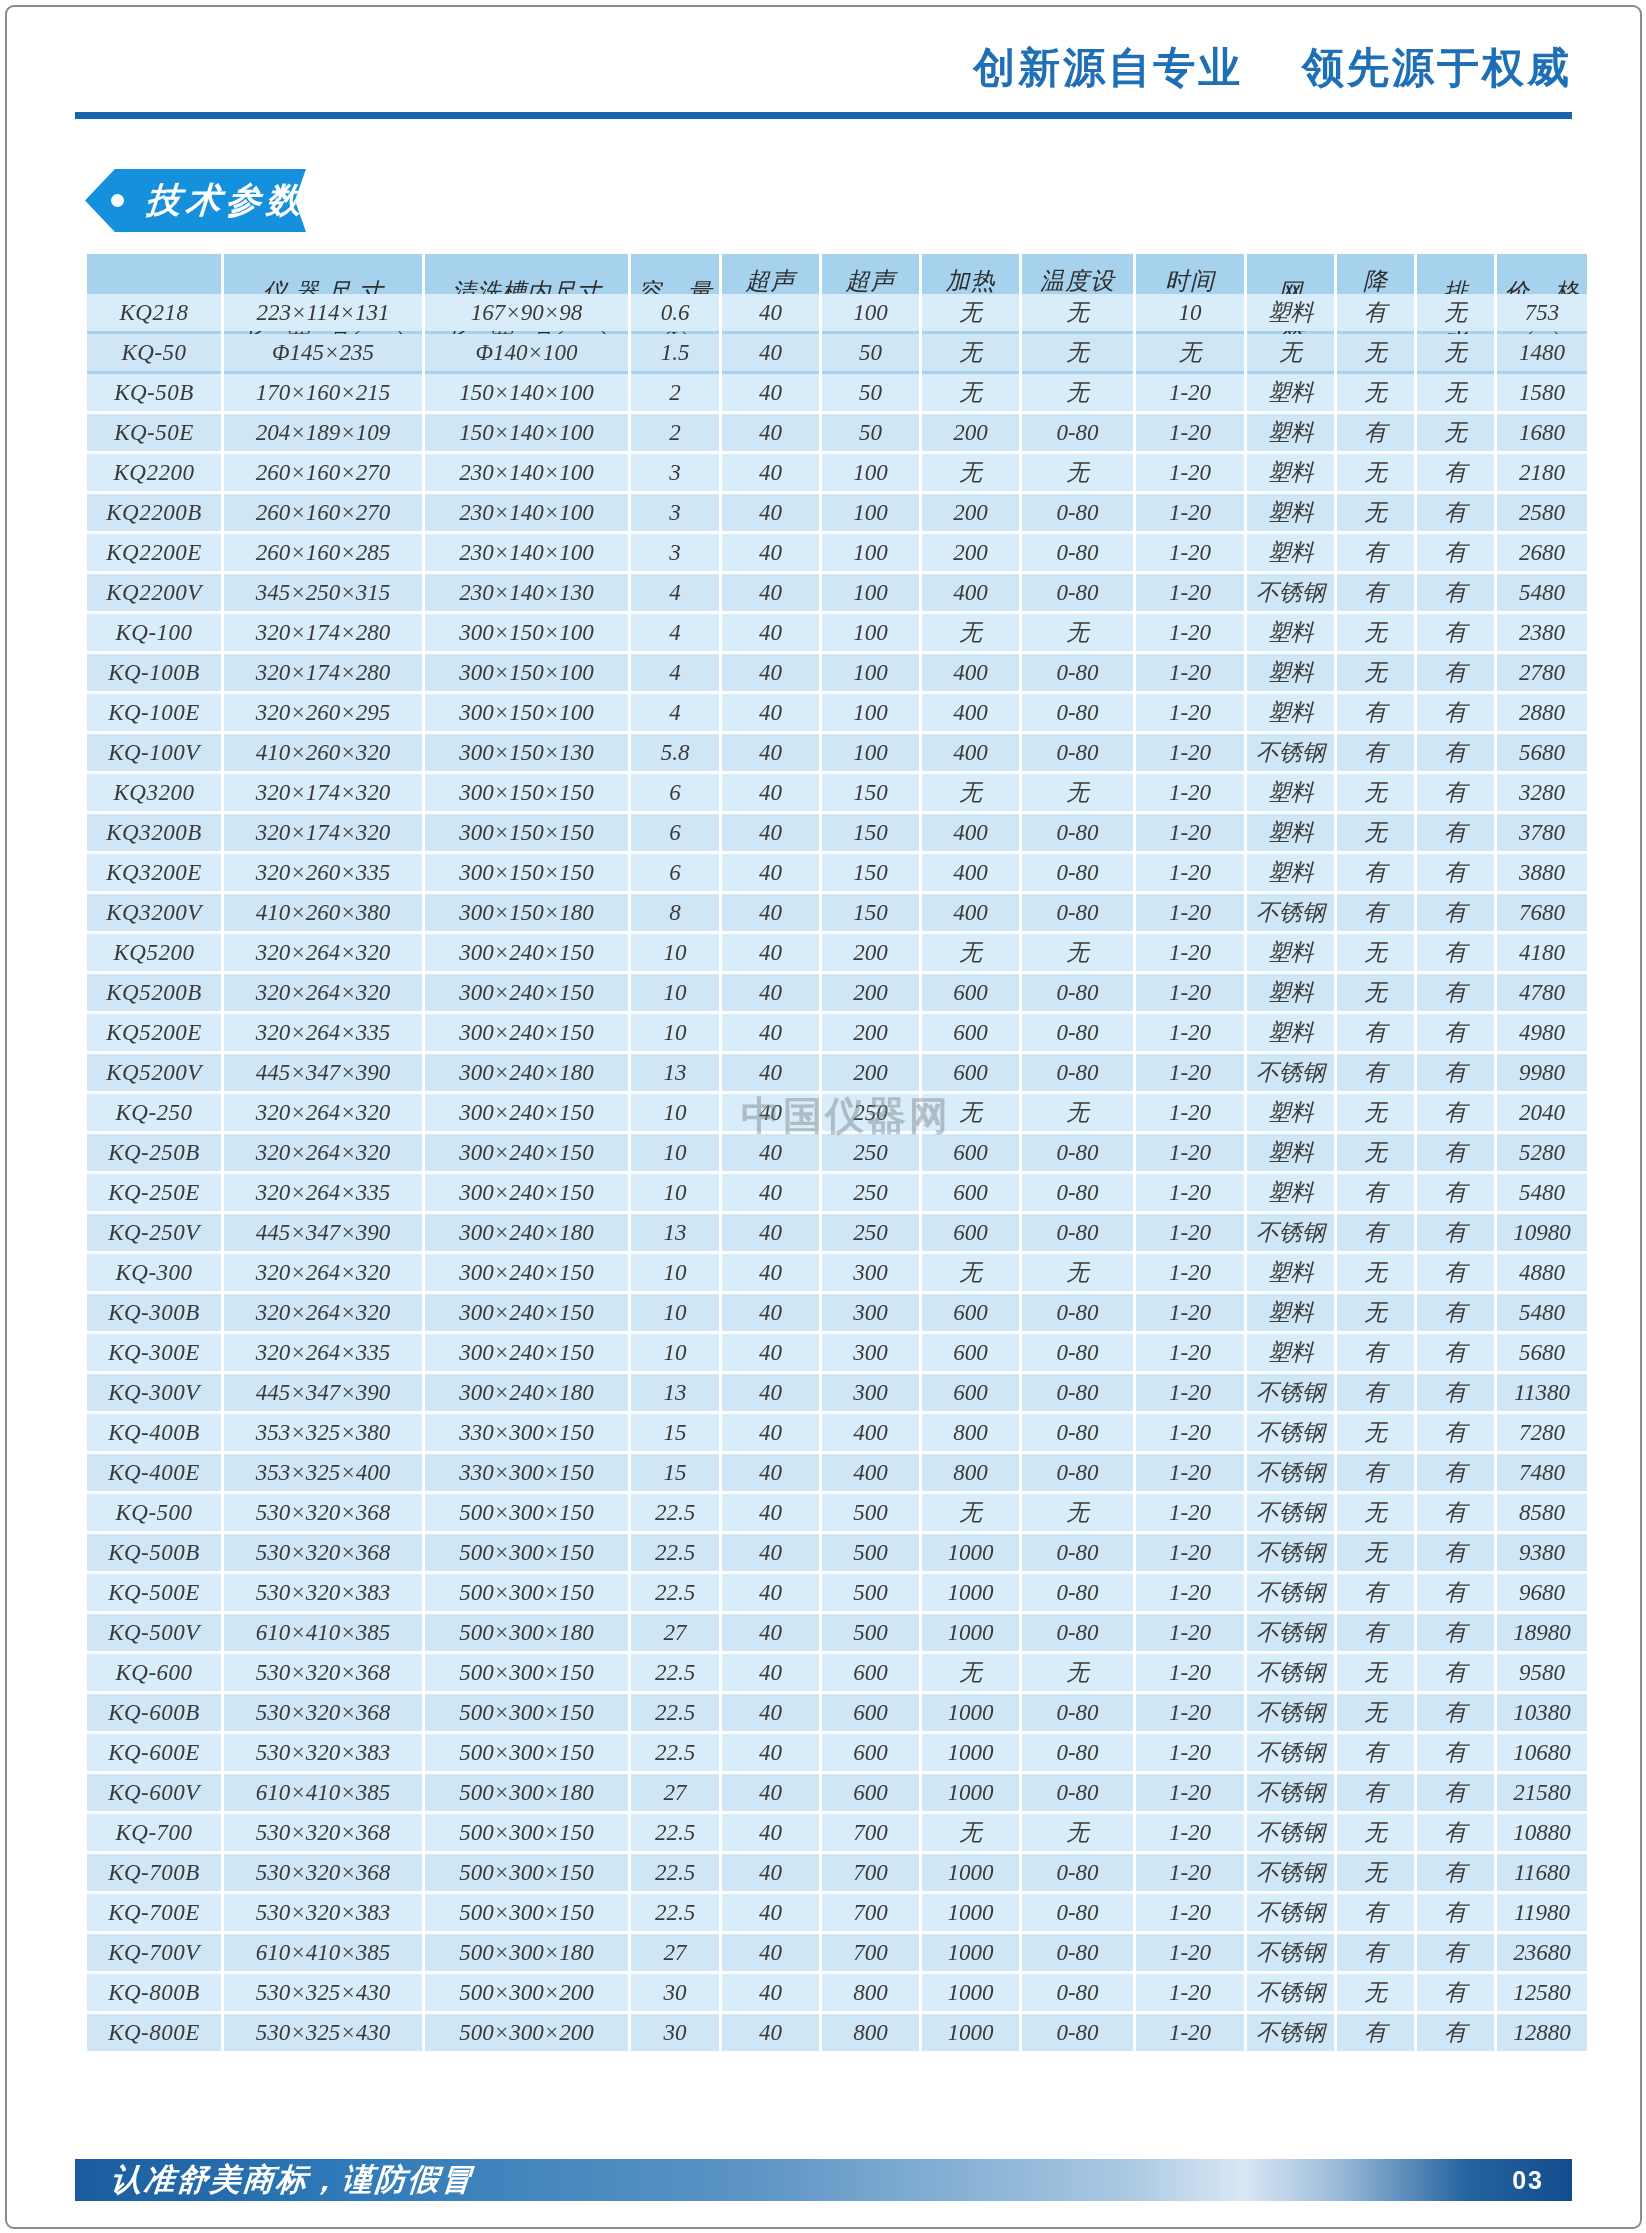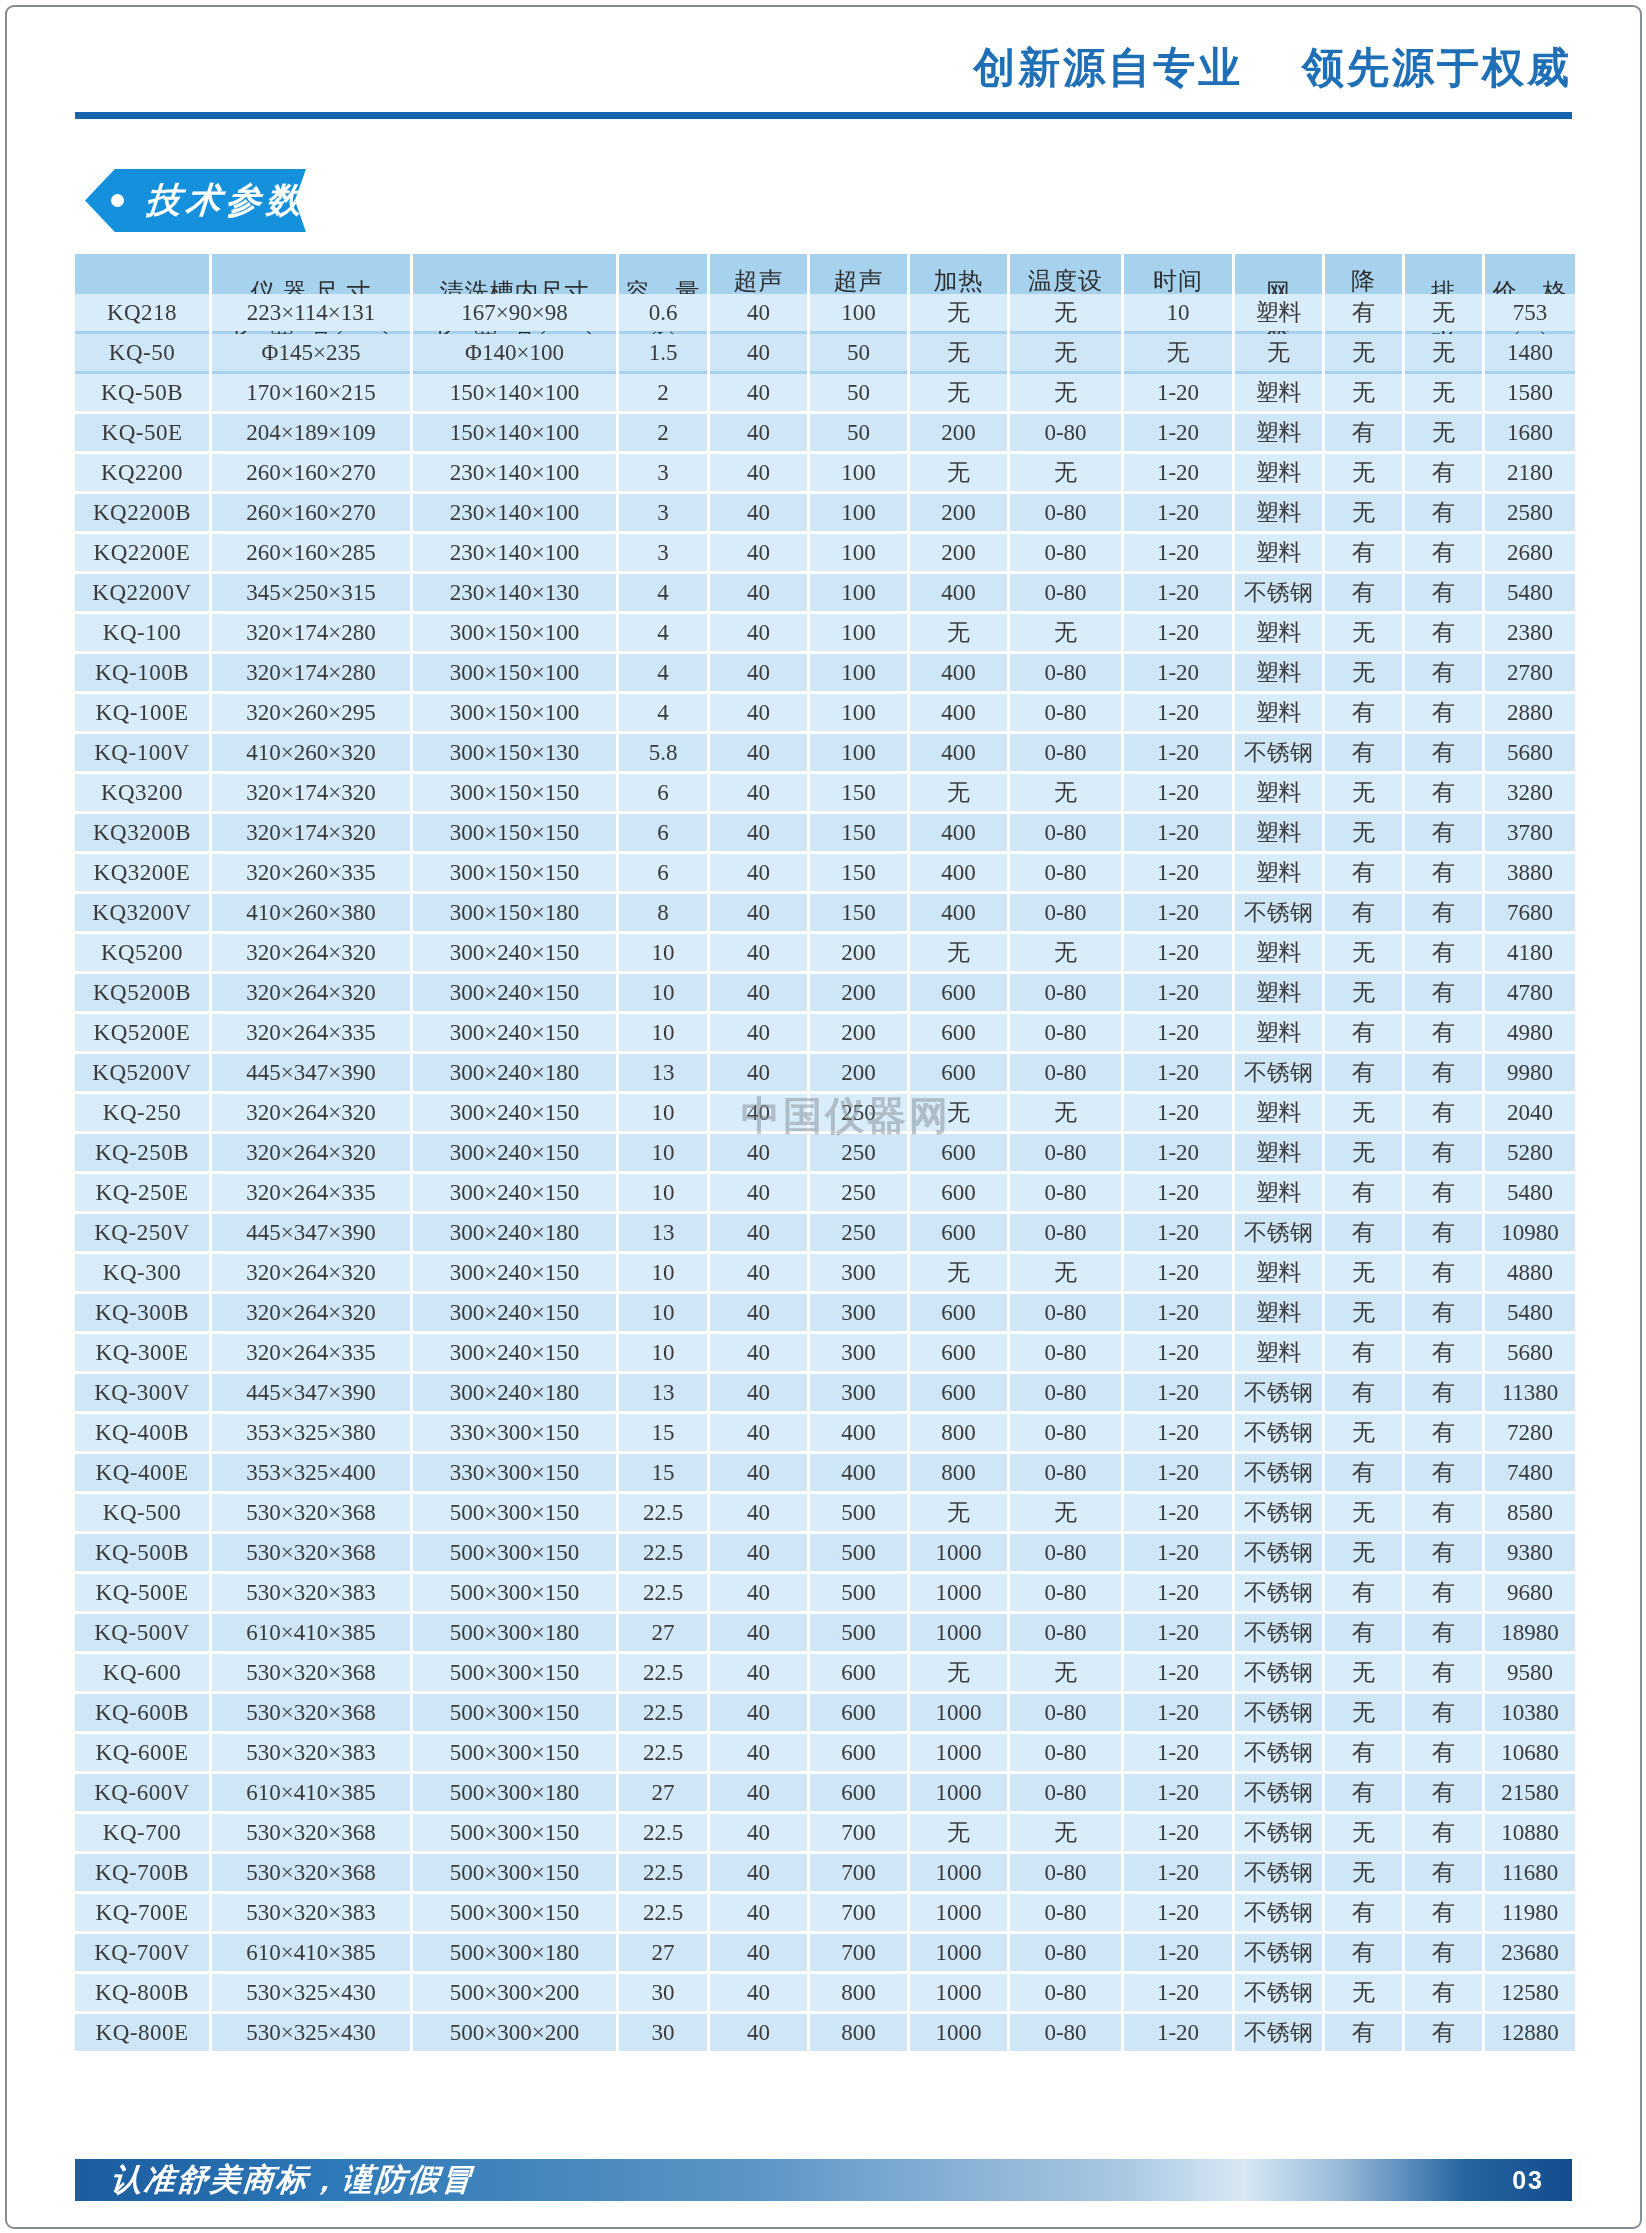--- a/index.html
+++ b/index.html
@@ -14,23 +14,23 @@
 
   
   .banner{position:absolute;top:169px;left:85px;width:221px;height:63px;background:#1590DC;
           clip-path:polygon(13.5% 0,100% 0,95% 50%,100% 100%,13.5% 100%,0 50%);
           display:flex;align-items:center;}
   .banner .bullet{width:13px;height:13px;border-radius:50%;background:#fff;margin-left:26px;flex:none;}
   .banner .banner-text{color:#fff;font-size:35px;font-weight:bold;letter-spacing:5px;margin-left:22px;
           font-style:italic;transform:skewX(-4deg);}
 
   
-  .spec-table{position:absolute;top:254px;left:75px;width:1497px;display:grid;
+  .spec-table{position:absolute;top:254px;left:87px;width:1497px;display:grid;
       grid-template-columns:134px 198px 203px 88px 97px 97px 97px 111px 108px 87px 77px 77px 90px;
-      grid-auto-rows:37px;gap:3px;}
+      grid-auto-rows:37px;gap:3px;font-style:italic;}
   .cell{display:flex;align-items:center;justify-content:center;text-align:center;
         font-family:"Liberation Serif","DejaVu Serif",serif;color:#3a3a3a;}
   .cell.head{height:111px;background:#A7D2EE;flex-direction:column;justify-content:space-evenly;
         padding:6px 0;color:#2e2e2e;}
   .cell.head div{font-size:24px;line-height:28px;letter-spacing:1px;}
   .cell.head div.unit{font-size:21px;letter-spacing:0;}
   .cell.body{background:#D8ECF9;font-size:23px;}
   .cell.body.alt{background:#CEE6F6;}
   .cell.c0{letter-spacing:0.5px;}
 

